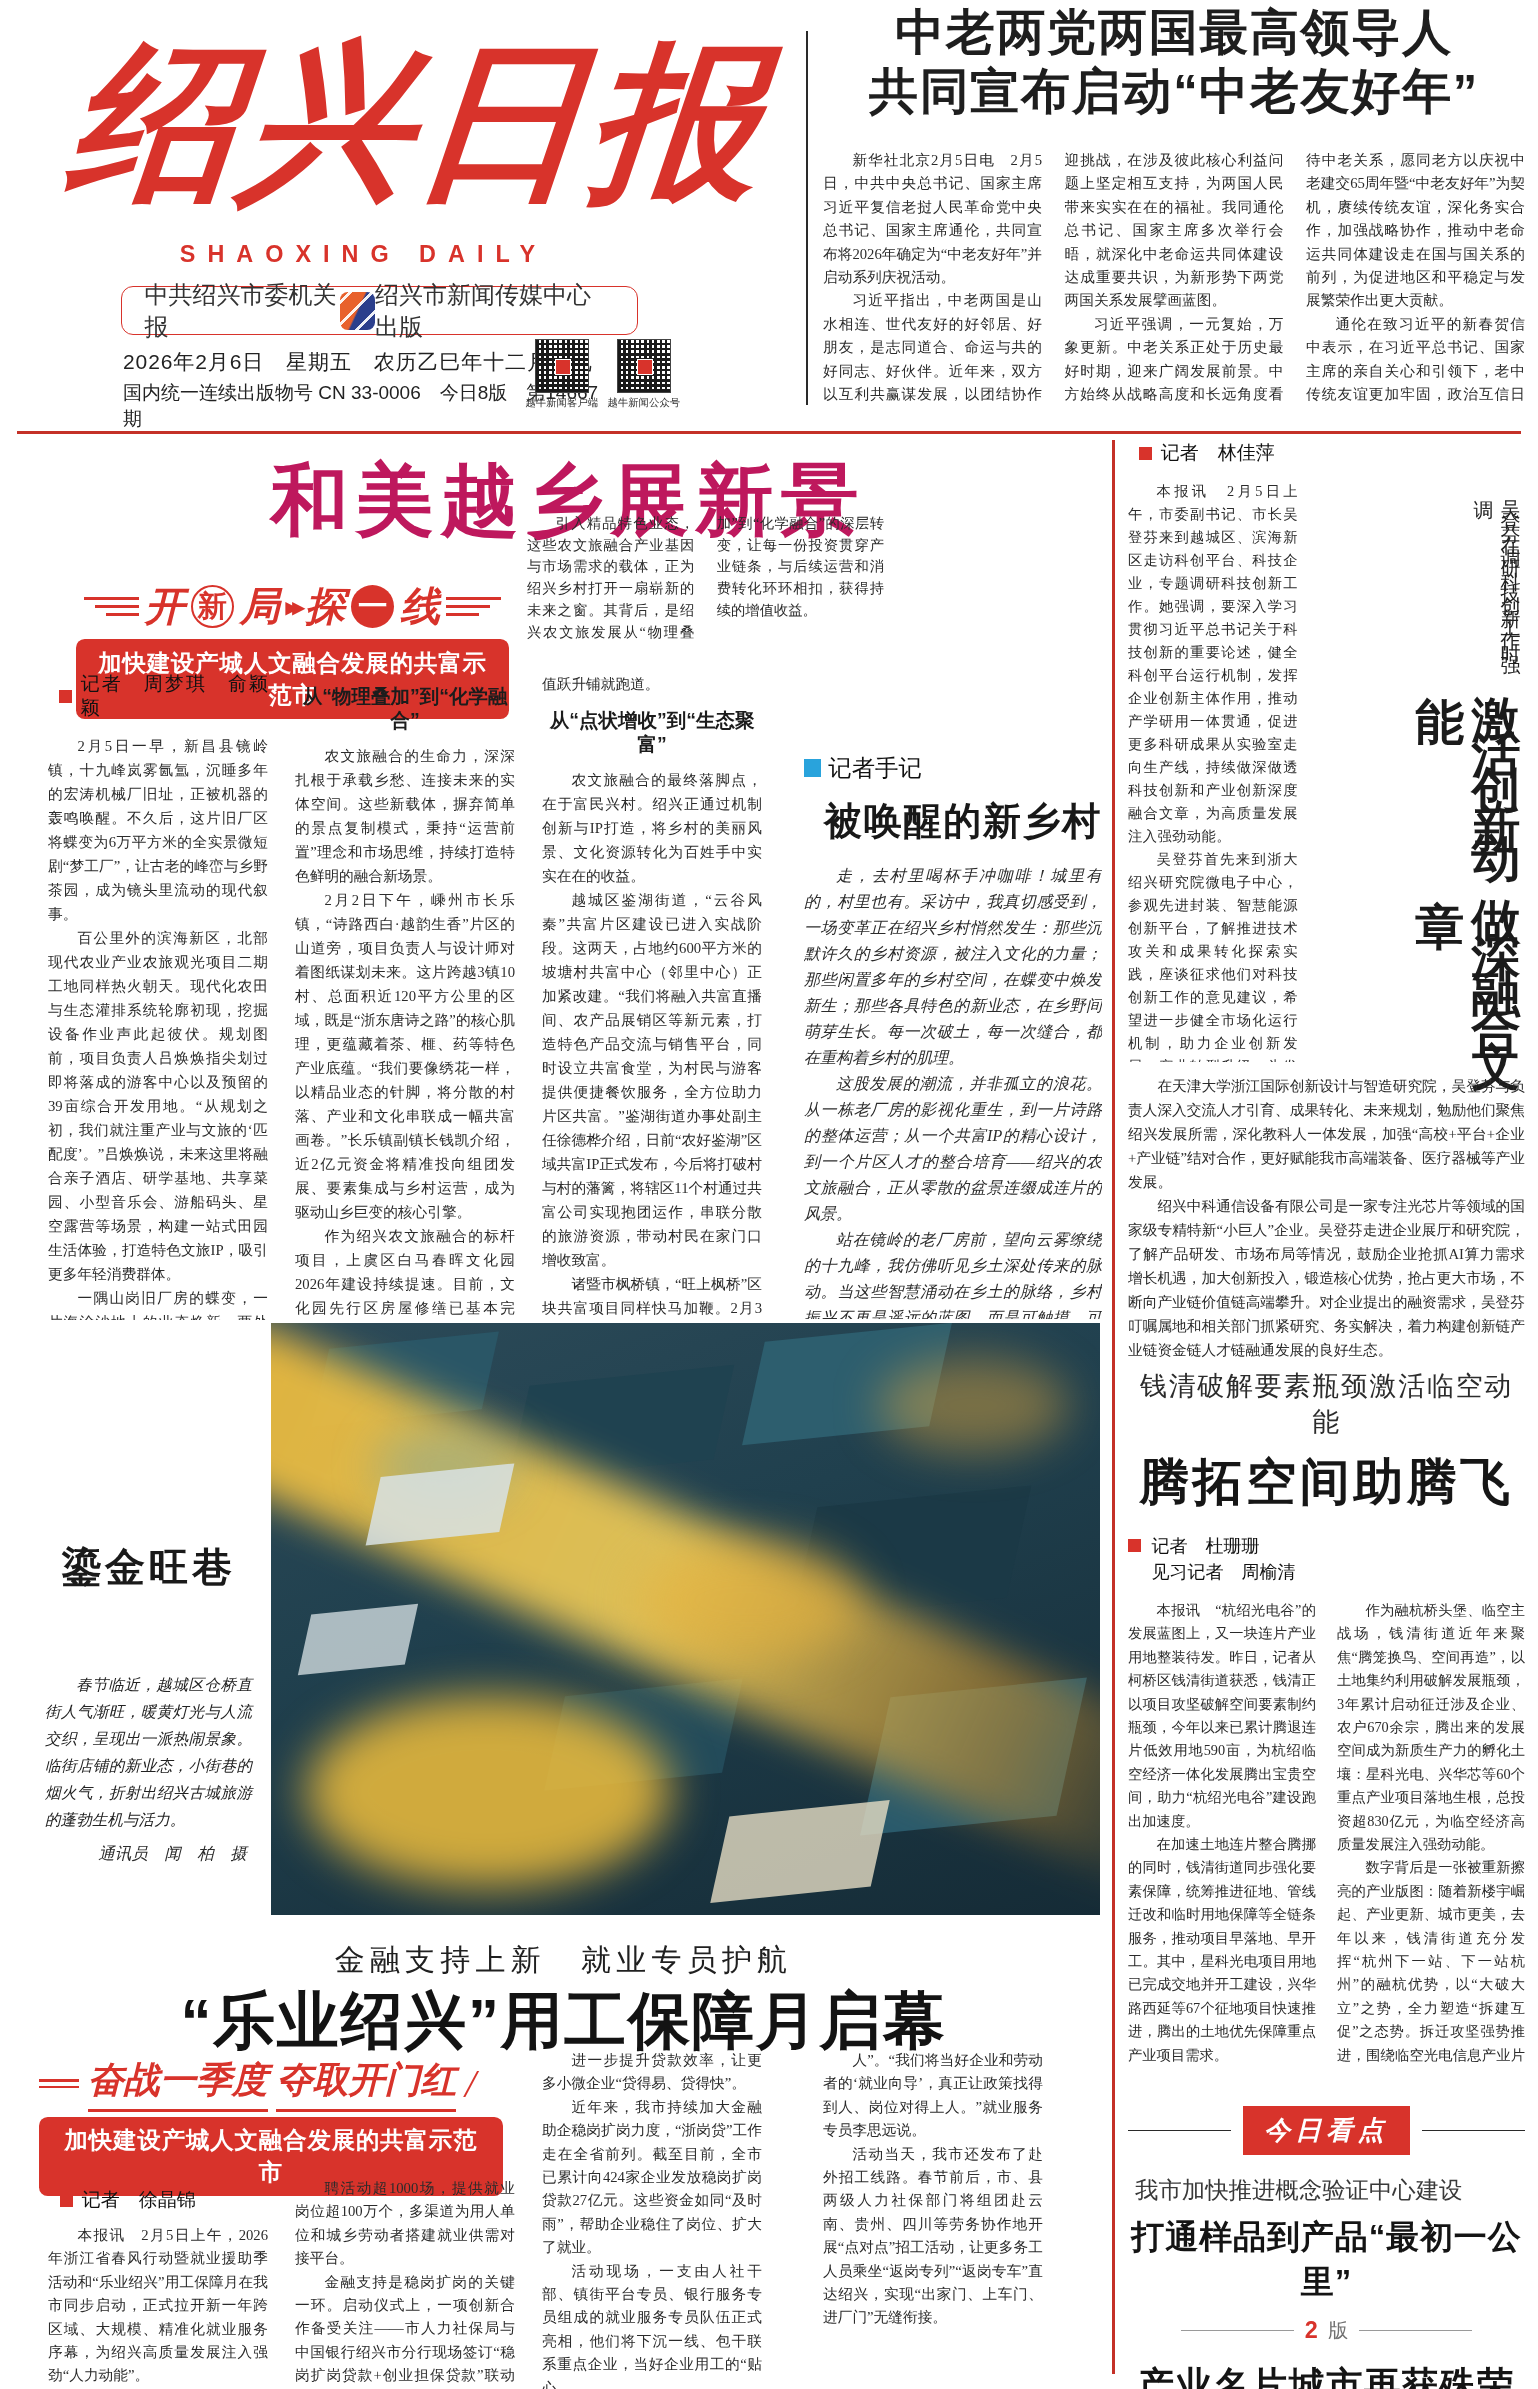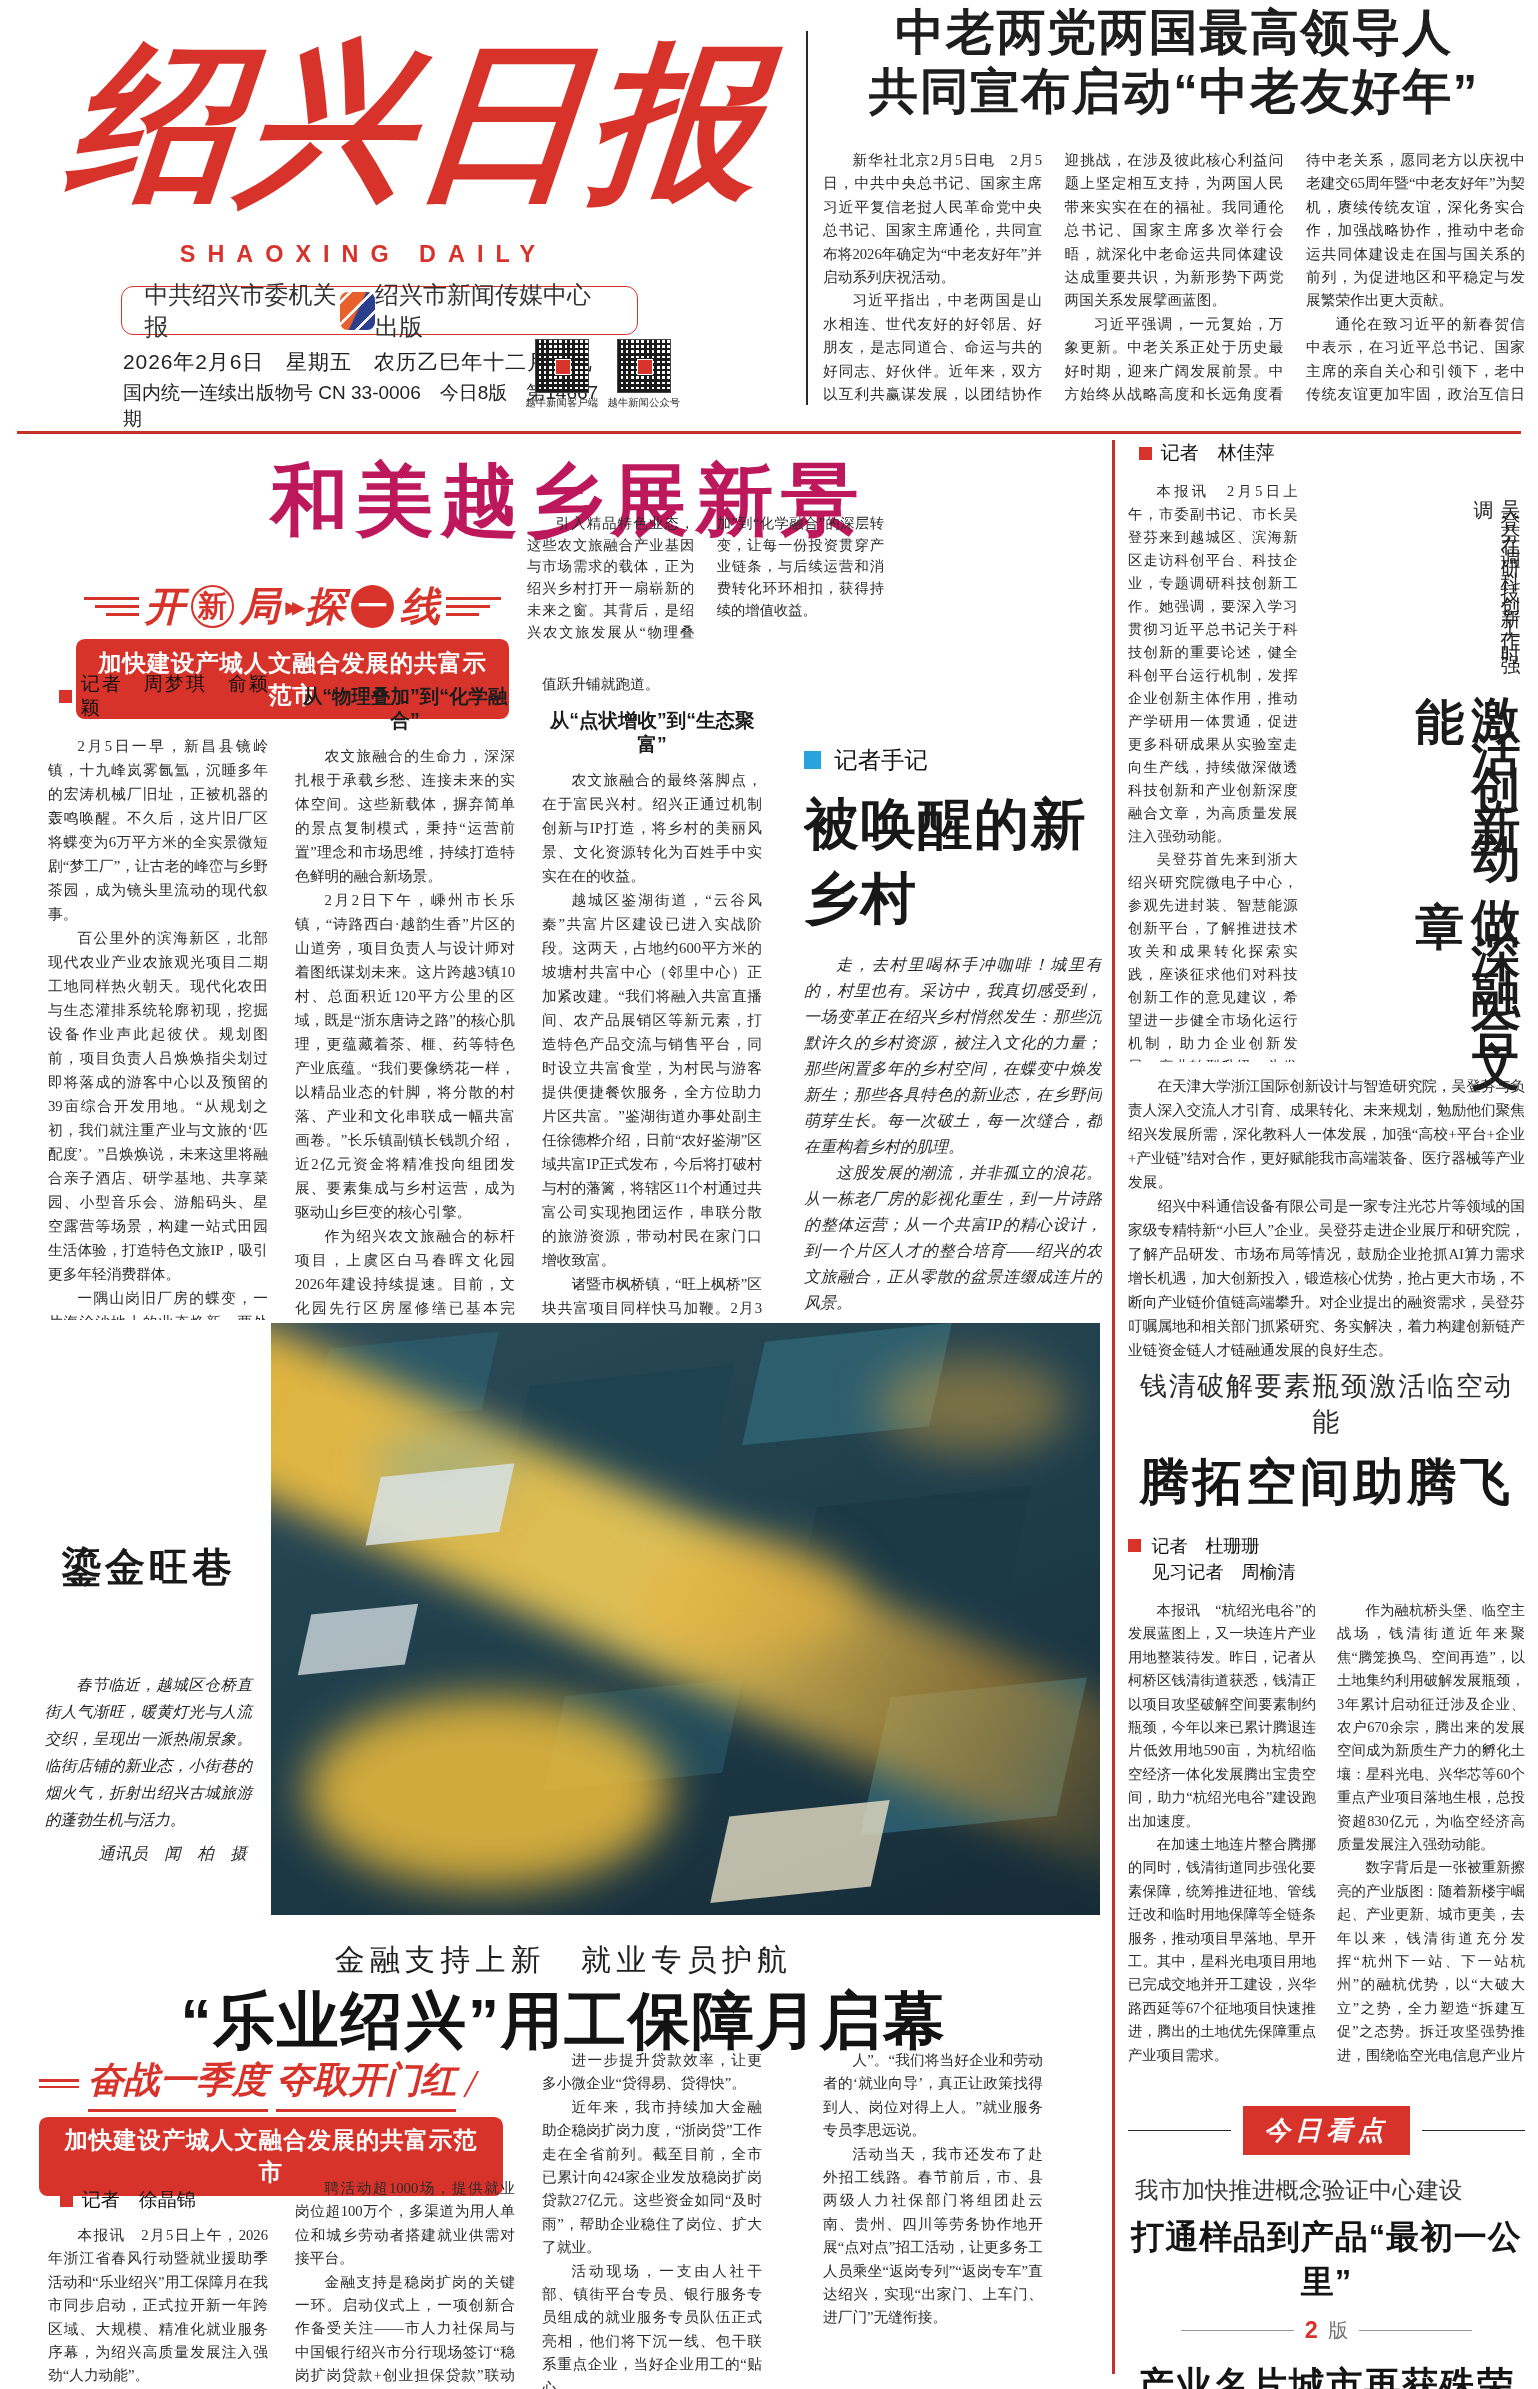--- a/index.html
+++ b/index.html
@@ -65,23 +65,23 @@
 .mcol2{left:295px;top:672px;width:220px;height:648px;}
 .mcol3{left:542px;top:672px;width:220px;height:648px;}
 .byline{display:flex;align-items:center;gap:8.7px;font-family:"Liberation Sans",sans-serif;
   font-size:19px;color:#111;margin-bottom:14px;padding-left:11px;}
 .redsq{width:13px;height:13px;background:var(--red);flex:0 0 auto;}
 .subhead{font-weight:900;font-size:19.5px;text-align:center;color:#1c1c1c;margin:12px 0;
   font-family:"Liberation Sans",sans-serif;}
 
 
 .note{left:804px;top:744px;width:298px;height:575px;overflow:hidden;}
-.note-label{display:flex;align-items:center;gap:13px;font-size:23.4px;color:#111;font-weight:500;}
+.note-label{display:flex;align-items:center;gap:7px;font-size:23.4px;color:#111;font-weight:500;margin-top:8px;}
 .bluesq{width:17.3px;height:17.3px;background:var(--blue);}
-.note-title{font-weight:900;font-size:55px;letter-spacing:1.7px;color:#181818;margin:12px 0 15.6px;text-align:left;}
+.note-title{font-weight:900;font-size:38px;letter-spacing:1.7px;color:#181818;margin:12px 0 15.6px;text-align:right;}
 .note-body{font-family:"Liberation Serif",serif;font-style:italic;font-size:16px;line-height:26px;text-align:justify;}
 
 
 .leader{left:1128px;top:440px;width:397px;}
 .leader-row{display:flex;margin-top:14px;}
 .leader-narrow{width:170px;height:582px;overflow:hidden;font-family:"Liberation Serif",serif;
   font-size:14.3px;line-height:23px;text-align:justify;letter-spacing:0.4px;}
 .vheads{flex:1;height:582px;writing-mode:vertical-rl;display:flex;justify-content:flex-start;
   padding-left:7px;}
 .vkicker{font-size:20px;letter-spacing:12px;color:#222;margin-bottom:0;padding-top:3.5px;}

